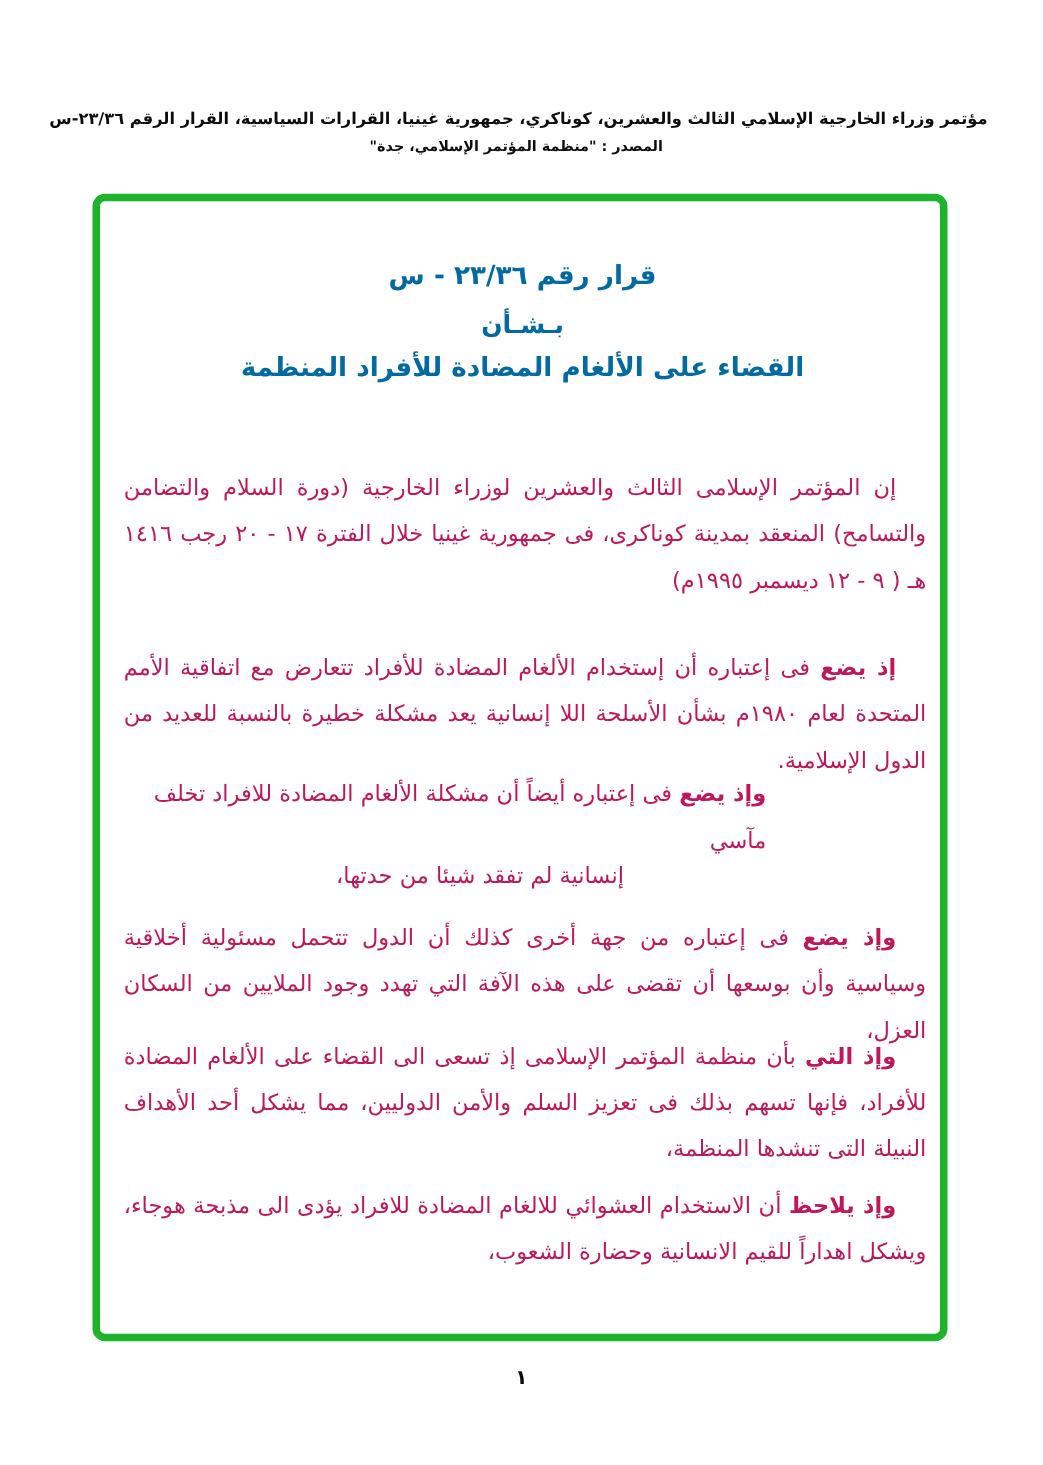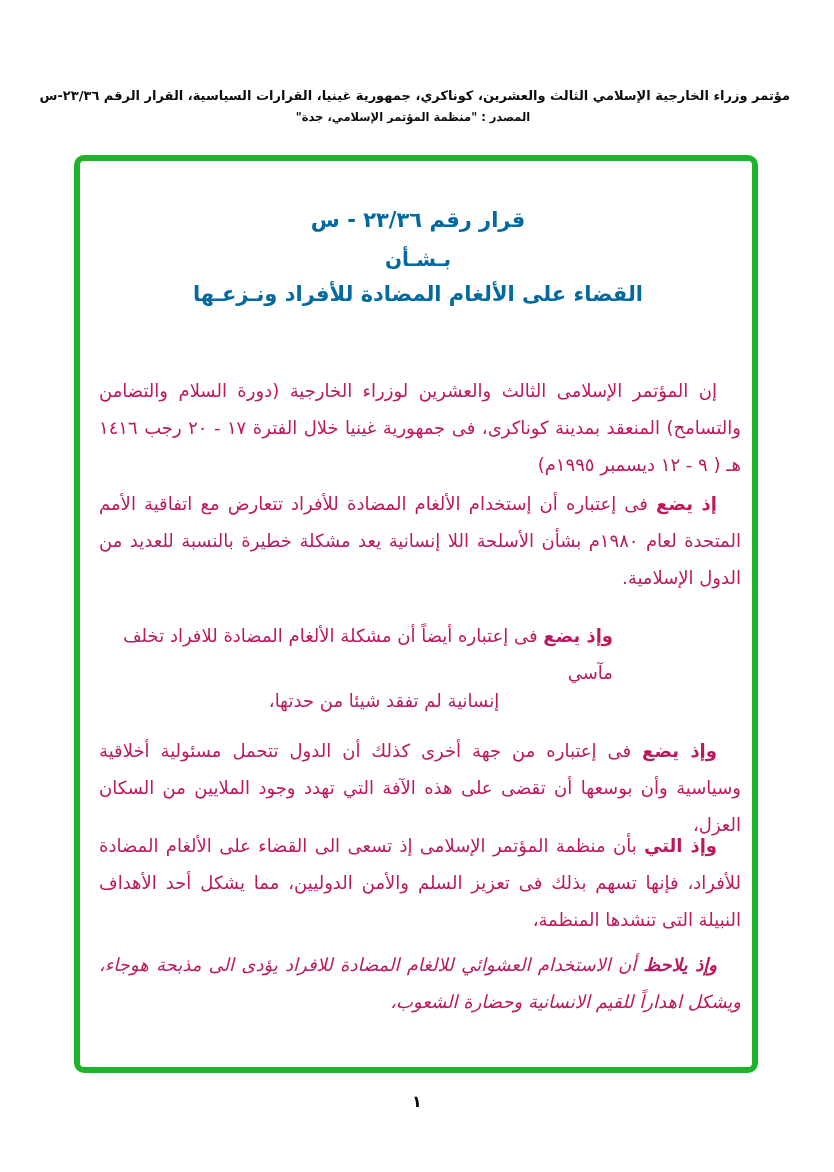--- a/index.html
+++ b/index.html
@@ -60,26 +60,26 @@
     left: 99px; right: 93px;
     direction: rtl;
     text-align: justify;
     font-size: 18px;
     line-height: 37px;
     color: #be185d;
   }
   .para .lead { font-weight: bold; }
   .indent { text-indent: 24px; }
   .p1 { top: 372px; }
-  .p2 { top: 485px; }
+  .p2 { top: 516px; }
   .p3 { top: 617px; padding-right: 128px; text-align: right; }
   .p4 { top: 682px; padding-right: 72px; text-align: center; }
   .p5 { top: 732px; }
   .p6 { top: 827px; }
-  .p7 { top: 946px; font-style: italic; }
+  .p7 { top: 946px; }
   .pagenum {
     position: absolute;
     top: 1092px; left: 0; right: 0;
     text-align: center;
     font-size: 16px;
     font-weight: bold;
     color: #0a0a0a;
   }
 </style>
 </head>
@@ -89,21 +89,21 @@
 
   <div class="hdr">
     <div class="hdr-line1">مؤتمر وزراء الخارجية الإسلامي الثالث والعشرين، كوناكري، جمهورية غينيا، القرارات السياسية، القرار الرقم ٢٣/٣٦-س</div>
     <div class="hdr-line2">المصدر :  "منظمة المؤتمر الإسلامي، جدة"</div>
   </div>
 
   <div class="frame" style="border-color: rgb(29, 179, 43);"></div>
 
   <div class="title t1">قرار رقم ٢٣/٣٦ - س</div>
   <div class="title t2">بـشـأن</div>
-  <div class="title t3">القضاء على الألغام المضادة للأفراد ونـزعـها</div>
+  <div class="title t3">القضاء على الألغام المضادة للأفراد المنظمة</div>
 
   <div class="para p1 indent">
     <span>إن المؤتمر الإسلامى الثالث والعشرين لوزراء الخارجية (دورة السلام والتضامن والتسامح) المنعقد بمدينة كوناكرى، فى جمهورية غينيا خلال الفترة ١٧ - ٢٠ رجب ١٤١٦ هـ ( ٩ - ١٢ ديسمبر ١٩٩٥م)</span>
   </div>
 
   <div class="para p2 indent">
     <b class="lead">إذ يضع</b>
     <span>فى إعتباره أن إستخدام الألغام المضادة للأفراد تتعارض مع اتفاقية الأمم المتحدة لعام ١٩٨٠م بشأن الأسلحة اللا إنسانية يعد مشكلة خطيرة بالنسبة للعديد من الدول الإسلامية.</span>
   </div>
 

